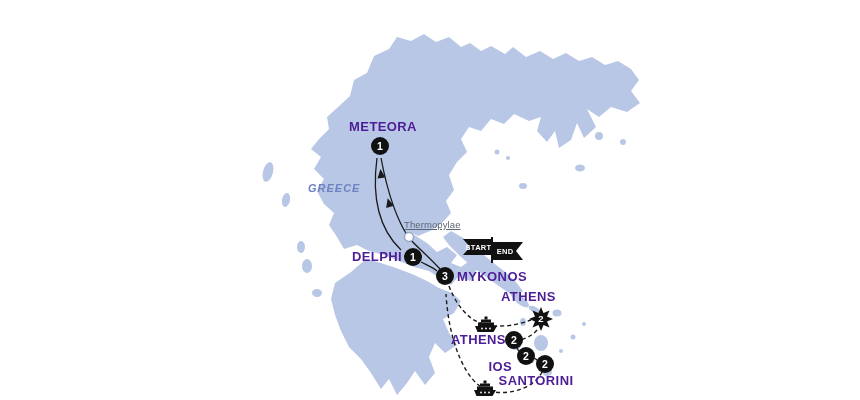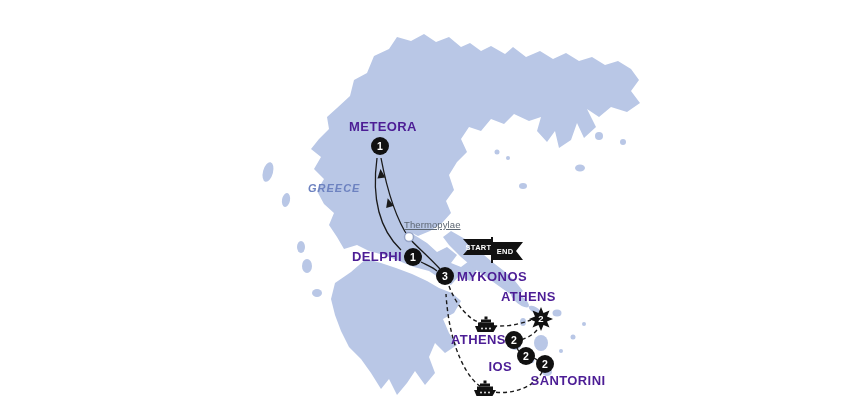--- a/index.html
+++ b/index.html
@@ -123,21 +123,21 @@
 
   <div class="country-label" style="left:308px;top:182px;">GREECE</div>
 
   <div class="city-label ta-c" style="left:333px;top:120px;width:100px;">METEORA</div>
   <div class="minor-label" style="left:404px;top:220px;">Thermopylae</div>
   <div class="city-label ta-r" style="left:352px;top:250px;width:50px;">DELPHI</div>
   <div class="city-label" style="left:457px;top:270px;">MYKONOS</div>
   <div class="city-label" style="left:501px;top:290px;">ATHENS</div>
   <div class="city-label ta-r" style="left:451px;top:333px;width:50px;">ATHENS</div>
   <div class="city-label ta-r" style="left:472px;top:360px;width:40px;">IOS</div>
-  <div class="city-label ta-c" style="left:518px;top:374px;width:100px;">SANTORINI</div>
+  <div class="city-label ta-c" style="left:486px;top:374px;width:100px;">SANTORINI</div>
 
   <div class="night-marker" style="left:371px;top:137px;">1</div>
   <div class="night-marker" style="left:404px;top:248px;">1</div>
   <div class="night-marker" style="left:436px;top:267px;">3</div>
   <div class="night-marker" style="left:505px;top:331px;">2</div>
   <div class="night-marker" style="left:517px;top:347px;">2</div>
   <div class="night-marker" style="left:536px;top:355px;">2</div>
 
   <svg class="icon-abs" style="left:527px;top:305px;" width="28" height="28" viewBox="-14 -14 28 28">
     <polygon fill="#111" points="0,-12 2.5,-6 8.5,-8.5 6,-2.5 12,0 6,2.5 8.5,8.5 2.5,6 0,12 -2.5,6 -8.5,8.5 -6,2.5 -12,0 -6,-2.5 -8.5,-8.5 -2.5,-6"></polygon>

